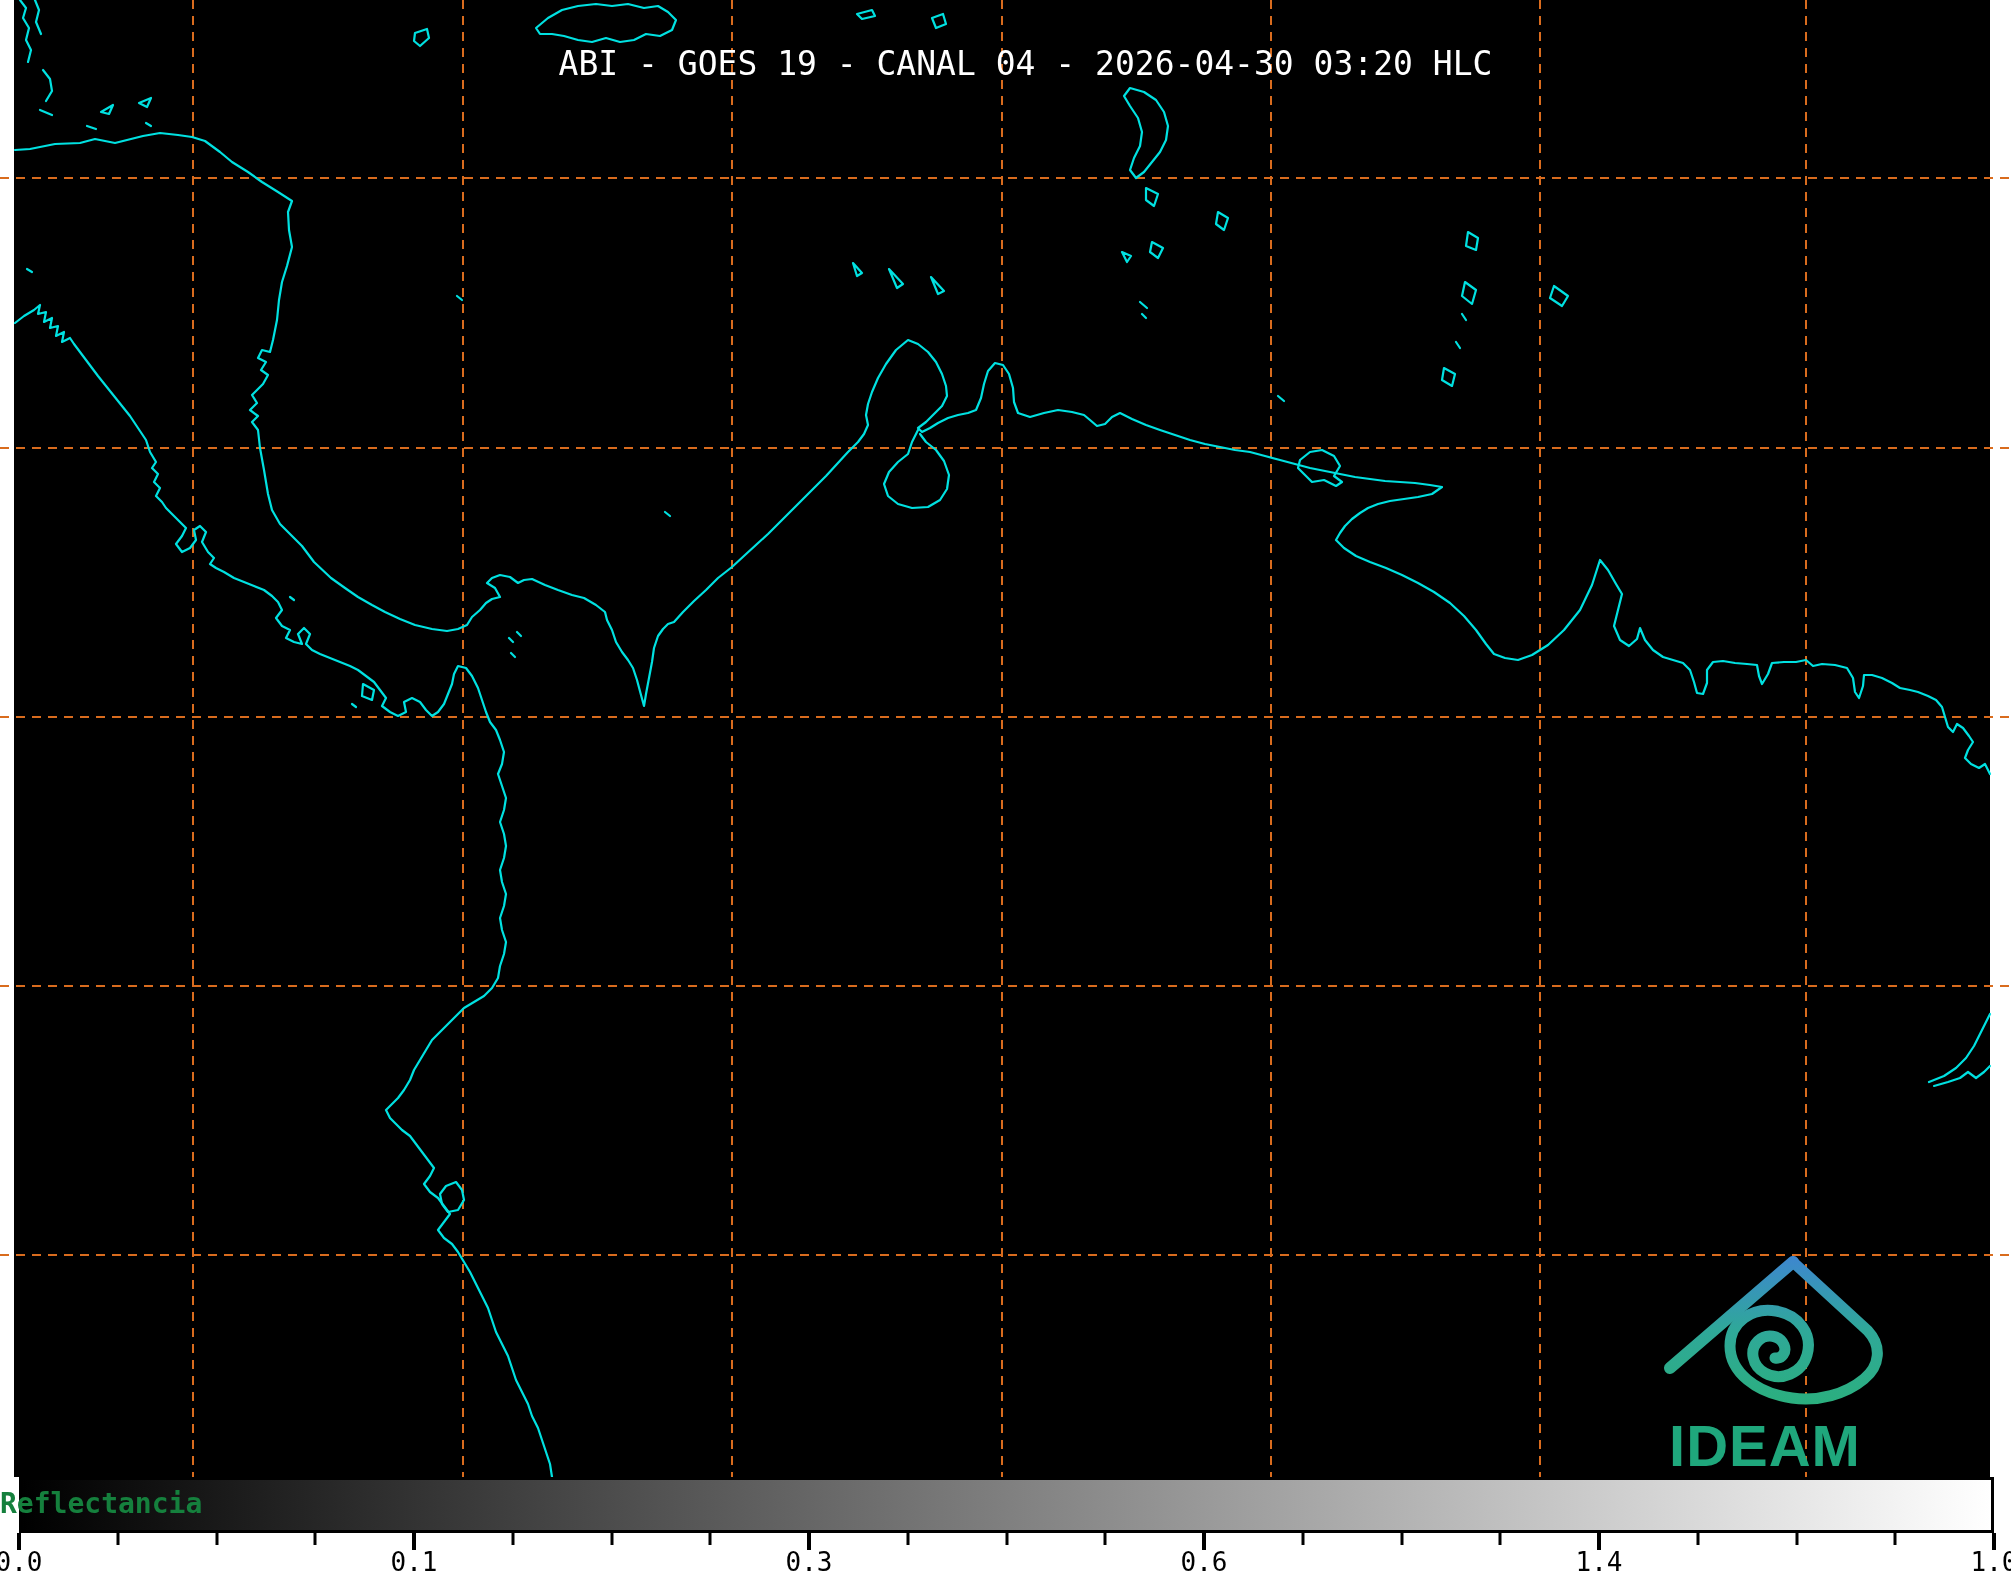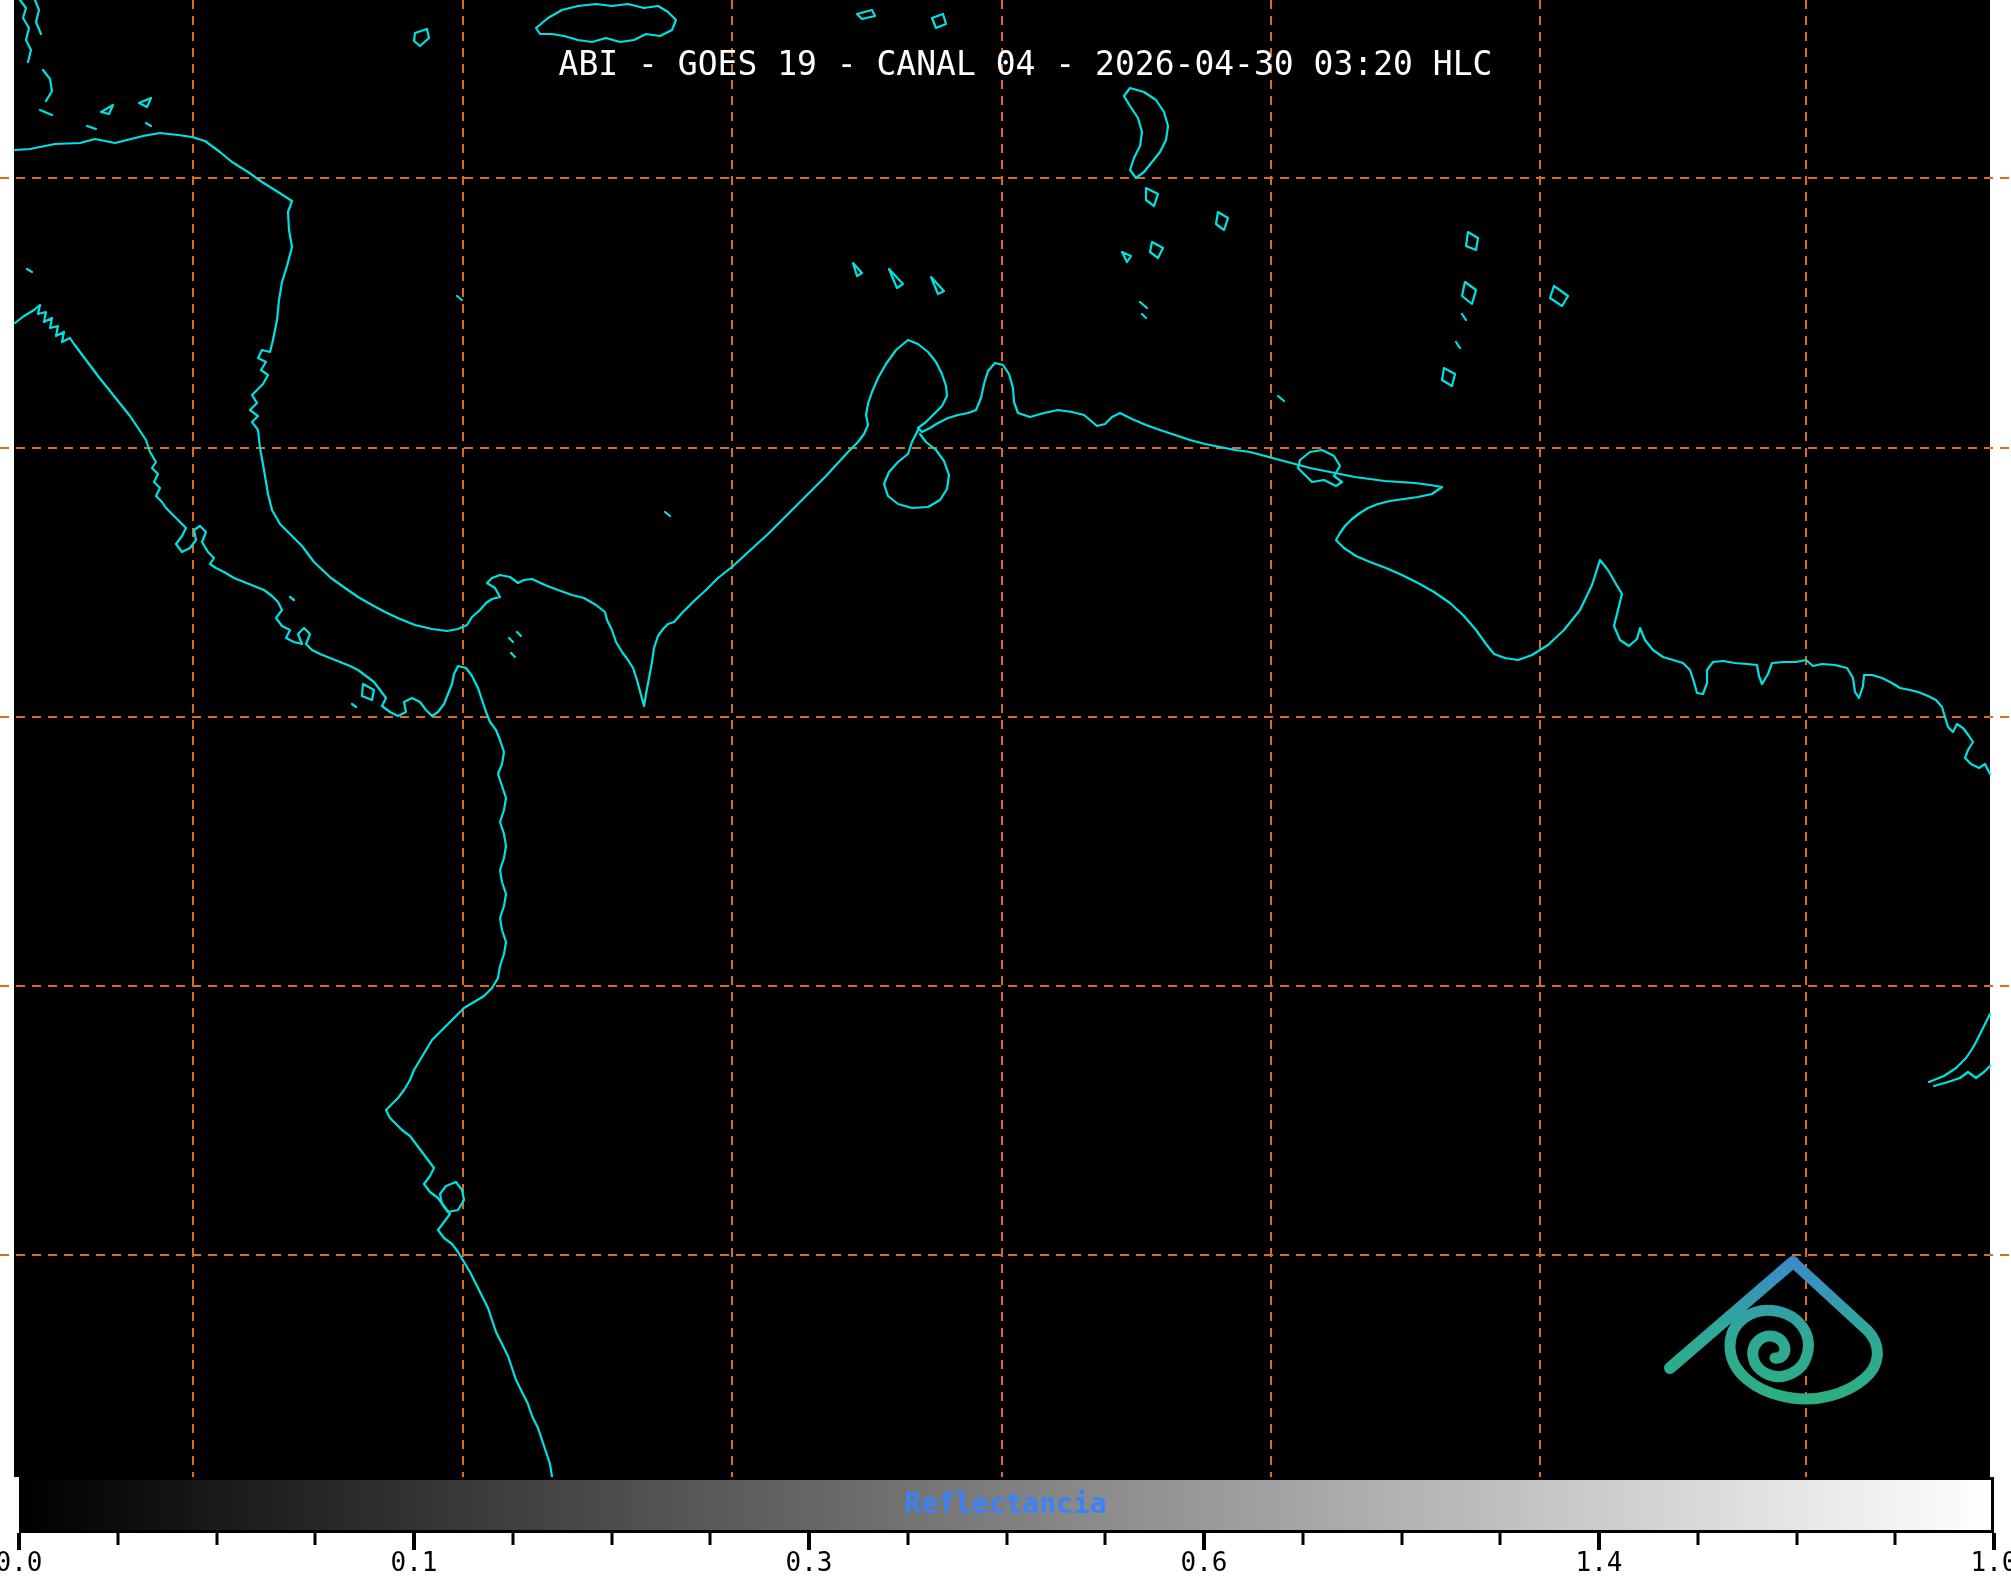--- a/index.html
+++ b/index.html
@@ -10,21 +10,21 @@
   #map-title{position:absolute;left:0;top:44px;width:100%;text-align:center;color:#fff;
              font-size:33px;letter-spacing:0;white-space:pre;margin-left:20px;}
   
   #logo{position:absolute;left:1640px;top:1240px;width:250px;height:180px;}
   #logo-text{position:absolute;left:1640px;top:1412px;width:250px;text-align:center;
              font-family:"Liberation Sans",sans-serif;font-weight:bold;font-size:58px;
              letter-spacing:1px;}
   
   #cbar-strip{position:absolute;left:0;top:1477px;width:2011px;height:100px;background:#fff;}
   #cbar{position:absolute;left:19px;top:0;width:1969px;height:50px;border:3px solid #000;}
-  #cbar-label{position:absolute;left:0;top:10px;width:2011px;text-align:center;color:#3b82f6;
+  #cbar-label{position:absolute;left:0;top:10px;width:2011px;text-align:left;color:#15803d;
               font-weight:bold;font-size:28px;}
   #tickrow{position:absolute;left:19px;top:56px;width:1975px;height:20px;text-decoration:underline;}
   .tick{position:absolute;top:0;width:3px;height:12px;background:#000;transform:translateX(-50%);}
   .tick.major{height:17px;width:4px;}
   .ticklabel{position:absolute;top:14px;color:#000;font-size:26px;transform:translateX(-50%);
              white-space:nowrap;}
 </style>
 </head>
 <body>
 
@@ -100,20 +100,21 @@
       <defs>
         <linearGradient id="lg" x1="0" y1="1255" x2="0" y2="1405" gradientUnits="userSpaceOnUse">
           <stop offset="0" stop-color="#3e86d0"></stop>
           <stop offset="0.5" stop-color="#2fa899"></stop>
           <stop offset="1" stop-color="#2baf7e"></stop>
         </linearGradient>
       </defs>
       <path d="M 1670 1368 L 1793 1262" stroke="url(#lg)" stroke-width="12" fill="none" stroke-linecap="round"></path>
       <path d="M 1793 1262 L 1868 1331 C 1882 1346 1880 1366 1864 1379 C 1846 1394 1818 1402 1792 1398 C 1756 1393 1730 1372 1730 1346 C 1730 1322 1752 1307 1776 1311 C 1799 1315 1813 1334 1807 1355 C 1802 1373 1781 1382 1765 1373 C 1752 1366 1749 1350 1758 1341 C 1766 1333 1780 1335 1784 1345 C 1787 1352 1782 1359 1775 1358" stroke="url(#lg)" stroke-width="11" fill="none" stroke-linecap="round"></path>
     </svg>
+    <div id="logo-text" style="color: rgb(31, 167, 124);">IDEAM</div>
   </div>
 
   <div id="cbar-strip">
     <div id="cbar" style="background: linear-gradient(to right, rgb(0, 0, 0), rgb(255, 255, 255));"></div>
     <div id="cbar-label">Reflectancia</div>
     <div id="tickrow">
         <div class="tick major" style="left: 0%; background: rgb(0, 0, 0);"></div>
         <div class="tick" style="left: 5%; background: rgb(0, 0, 0);"></div>
         <div class="tick" style="left: 10%; background: rgb(0, 0, 0);"></div>
         <div class="tick" style="left: 15%; background: rgb(0, 0, 0);"></div>

